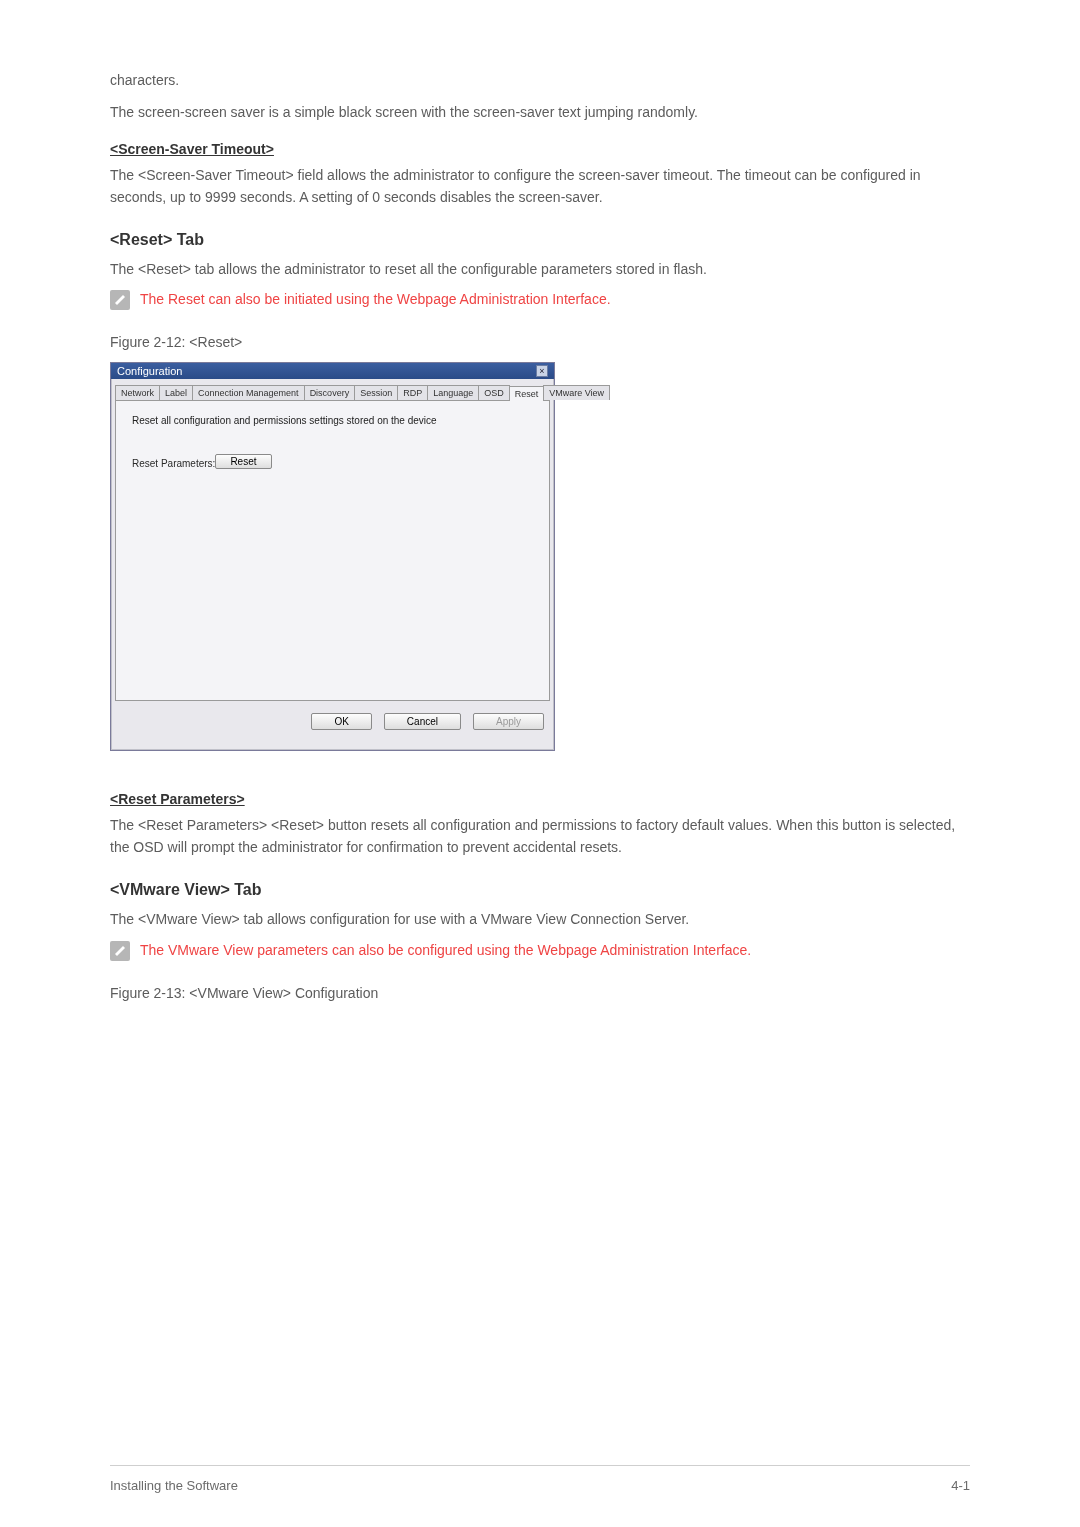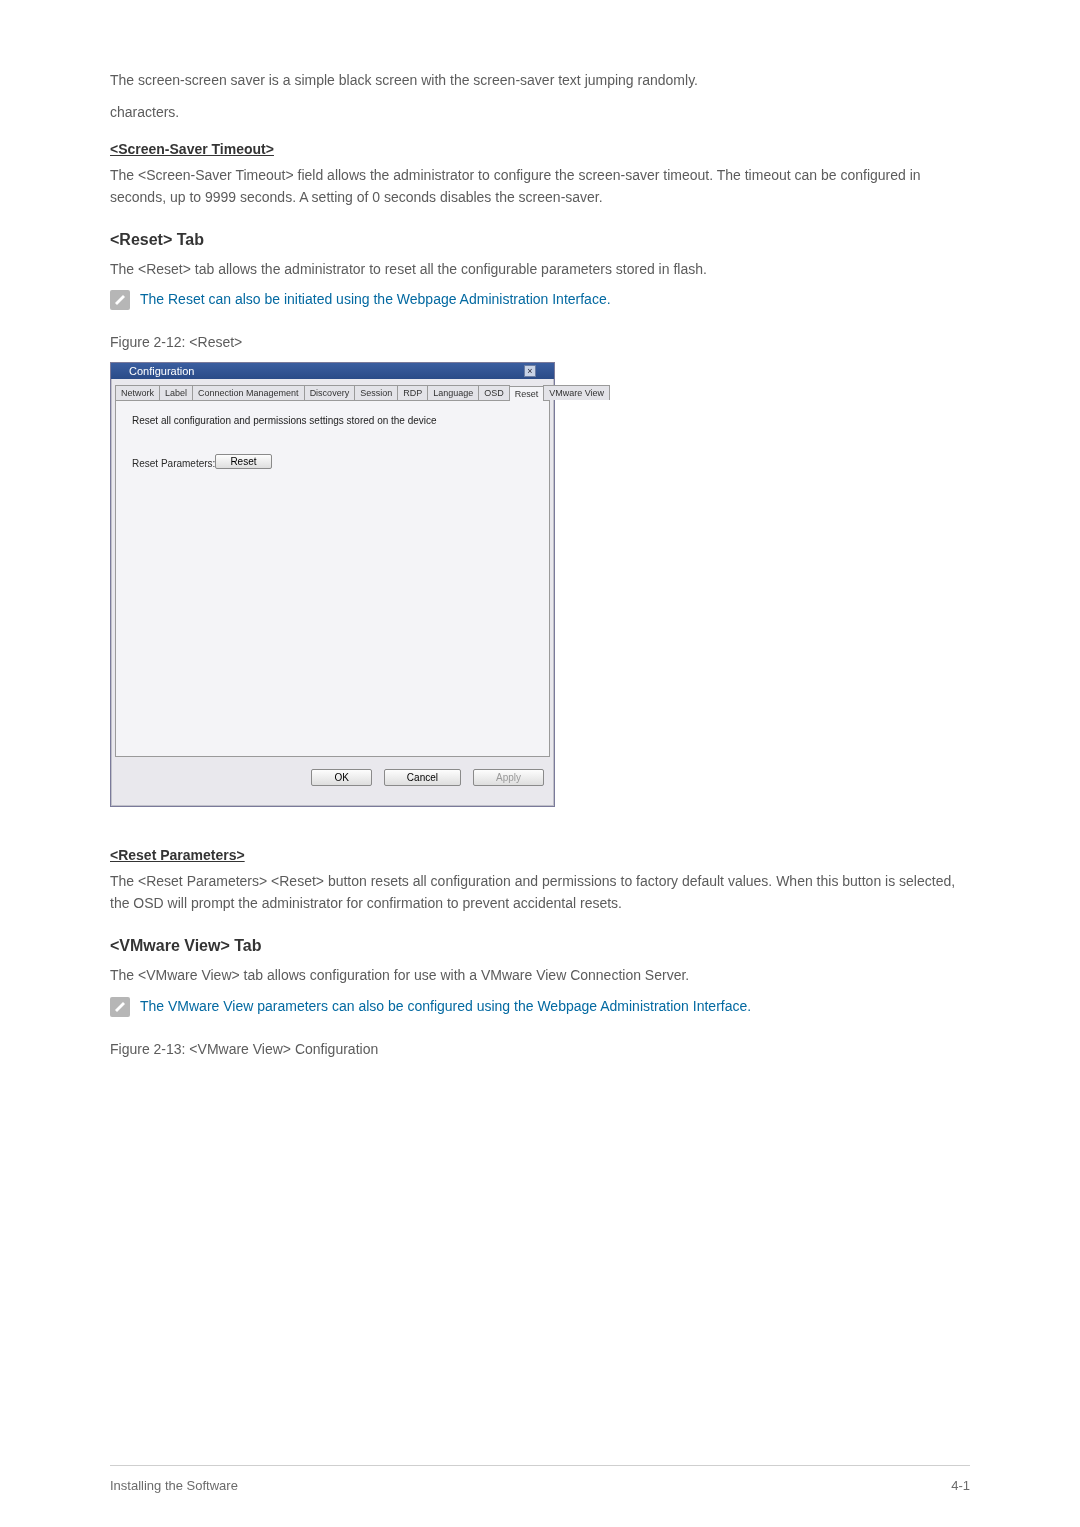--- a/index.html
+++ b/index.html
@@ -14,58 +14,58 @@
   .body-text { font-size: 14px; line-height: 1.55; color: #5c5c5c; margin-bottom: 10px; }
   .h-bold { font-size: 14px; font-weight: bold; color: #343434; margin-top: 18px; margin-bottom: 8px; text-decoration: underline; }
   .h-section { font-size: 16px; font-weight: bold; color: #343434; margin-top: 22px; margin-bottom: 10px; }
   .note-row { display: flex; align-items: flex-start; gap: 10px; margin: 8px 0 20px 0; }
   .note-icon {
     width: 20px; height: 20px; flex: 0 0 20px;
     background: #b6b6b6; border-radius: 2px;
     display: flex; align-items: center; justify-content: center;
     color: #fff; font-size: 12px;
   }
-  .note-text { font-size: 14px; color: #0369a1; line-height: 1.4; }
+  .note-text { font-size: 14px; color: #ef4444; line-height: 1.4; }
   .fig-caption { font-size: 14px; color: #5c5c5c; margin: 24px 0 12px 0; }
 
   
   .dialog {
     width: 445px;
     background: #e9e8ed;
     border: 1px solid #7a7a9a;
     box-shadow: 0 0 0 1px #c0c0c9 inset;
     font-size: 10px;
     color: #2a2a2a;
   }
   .dialog-title {
     background: linear-gradient(#3b5ea0, #2a4b88);
     color: #ffffff;
     font-size: 11px;
-    padding: 2px 18px;
+    padding: 2px 6px;
     display: flex; justify-content: space-between; align-items: flex-start;
   }
   .dialog-close {
     width: 12px; height: 12px; background: #c9d3e6; color: #223; font-size: 9px;
     display: flex; align-items: center; justify-content: center; border: 1px solid #6b7da3;
   }
   .tabs-row {
     display: flex; gap: 0; margin: 6px 4px 0 4px;
     border-bottom: 1px solid #9a9a9a;
   }
   .tab {
     font-size: 9px; padding: 2px 5px 2px 5px;
     background: #e3e3e8; border: 1px solid #9a9a9a; border-bottom: none;
     margin-right: -1px; color: #333; white-space: nowrap;
   }
   .tab.active { background: #f4f4f7; position: relative; top: 1px; }
   .panel {
     margin: 0 4px 6px 4px;
     background: #f4f4f7;
     border: 1px solid #9a9a9a; border-top: none;
-    height: 356px;
+    height: 300px;
     padding: 14px 16px;
   }
   .panel-desc { font-size: 10px; color: #222; margin-bottom: 28px; }
   .param-row { display: flex; align-items: flex-end; gap: 0; }
   .param-label { font-size: 10px; }
   .btn-small {
     font-size: 10px; padding: 1px 14px;
     background: linear-gradient(#fdfdfd, #dedede);
     border: 1px solid #8a8a8a; border-radius: 2px;
   }
@@ -86,22 +86,22 @@
     padding-top: 12px;
     display: flex; justify-content: space-between;
     font-size: 13px; color: #6b6b6b;
   }
 </style>
 </head>
 <body>
 
 <div class="page">
 
+  <p class="body-text">characters.</p>
   <p class="body-text">The screen-screen saver is a simple black screen with the screen-saver text jumping randomly.</p>
-  <p class="body-text">characters.</p>
 
   <p class="h-bold">&lt;Screen-Saver Timeout&gt;</p>
   <p class="body-text">The &lt;Screen-Saver Timeout&gt; field allows the administrator to configure the screen-saver timeout. The timeout can be configured in seconds, up to 9999 seconds. A setting of 0 seconds disables the screen-saver.</p>
 
   <p class="h-section">&lt;Reset&gt; Tab</p>
   <p class="body-text">The &lt;Reset&gt; tab allows the administrator to reset all the configurable parameters stored in flash.</p>
 
   <div class="note-row">
     <div class="note-icon">
       <svg width="14" height="14" viewBox="0 0 14 14">

